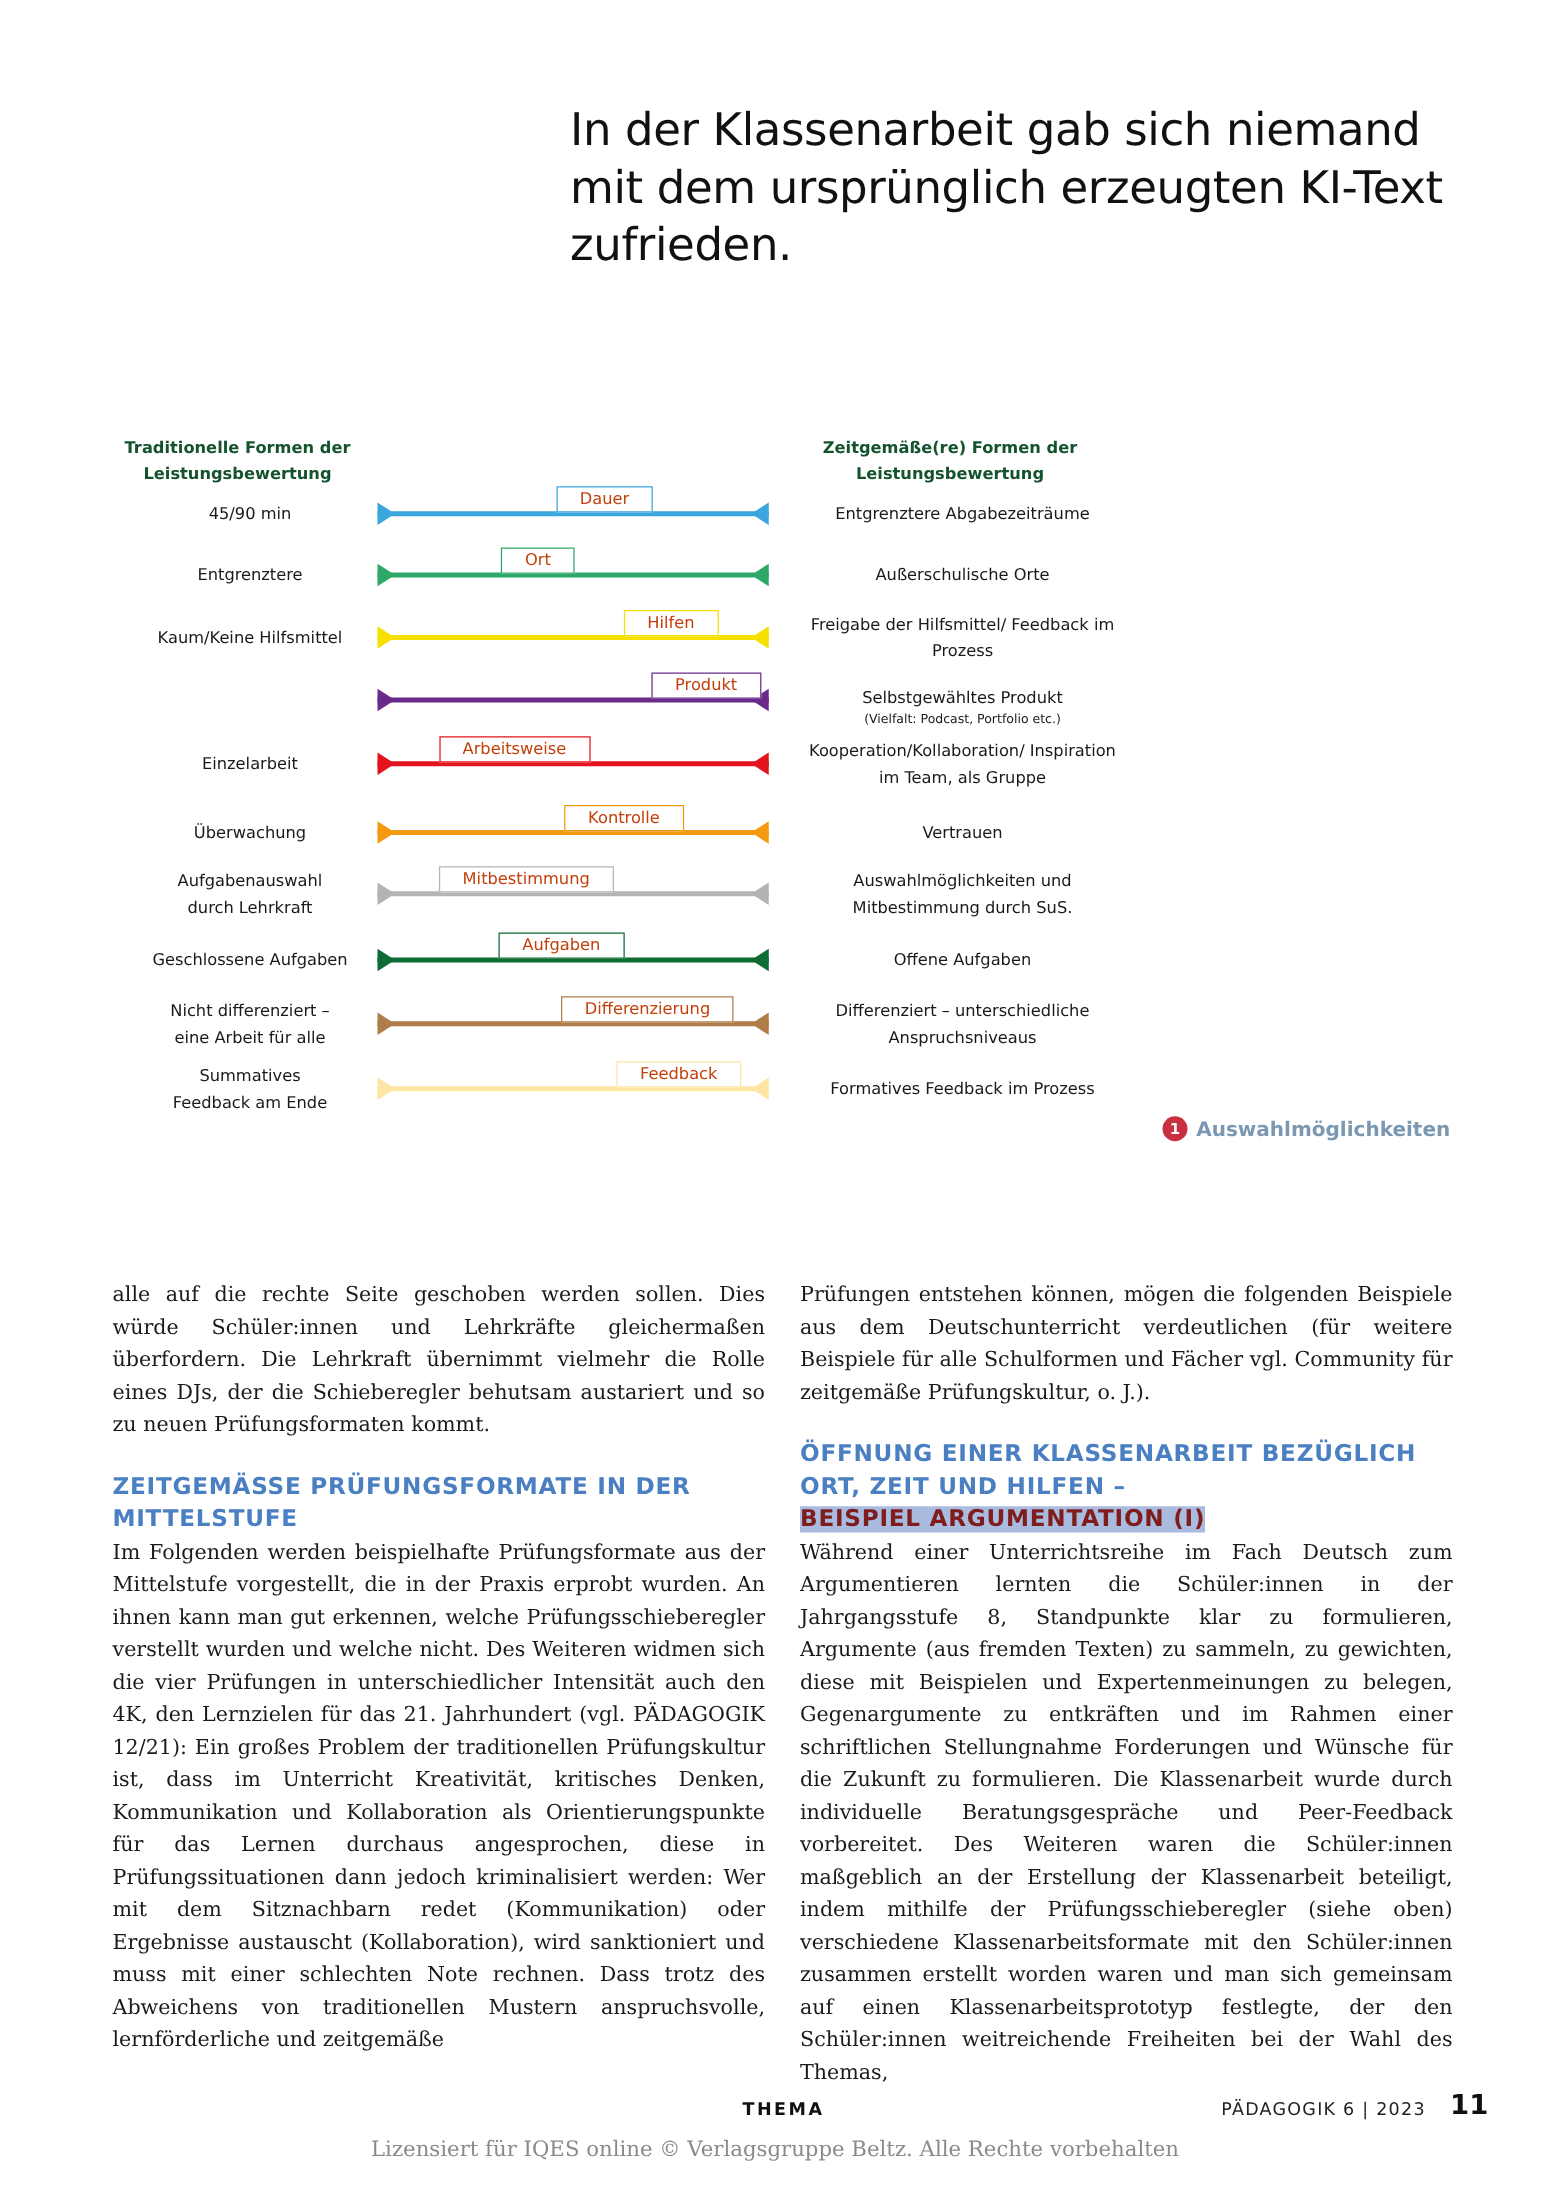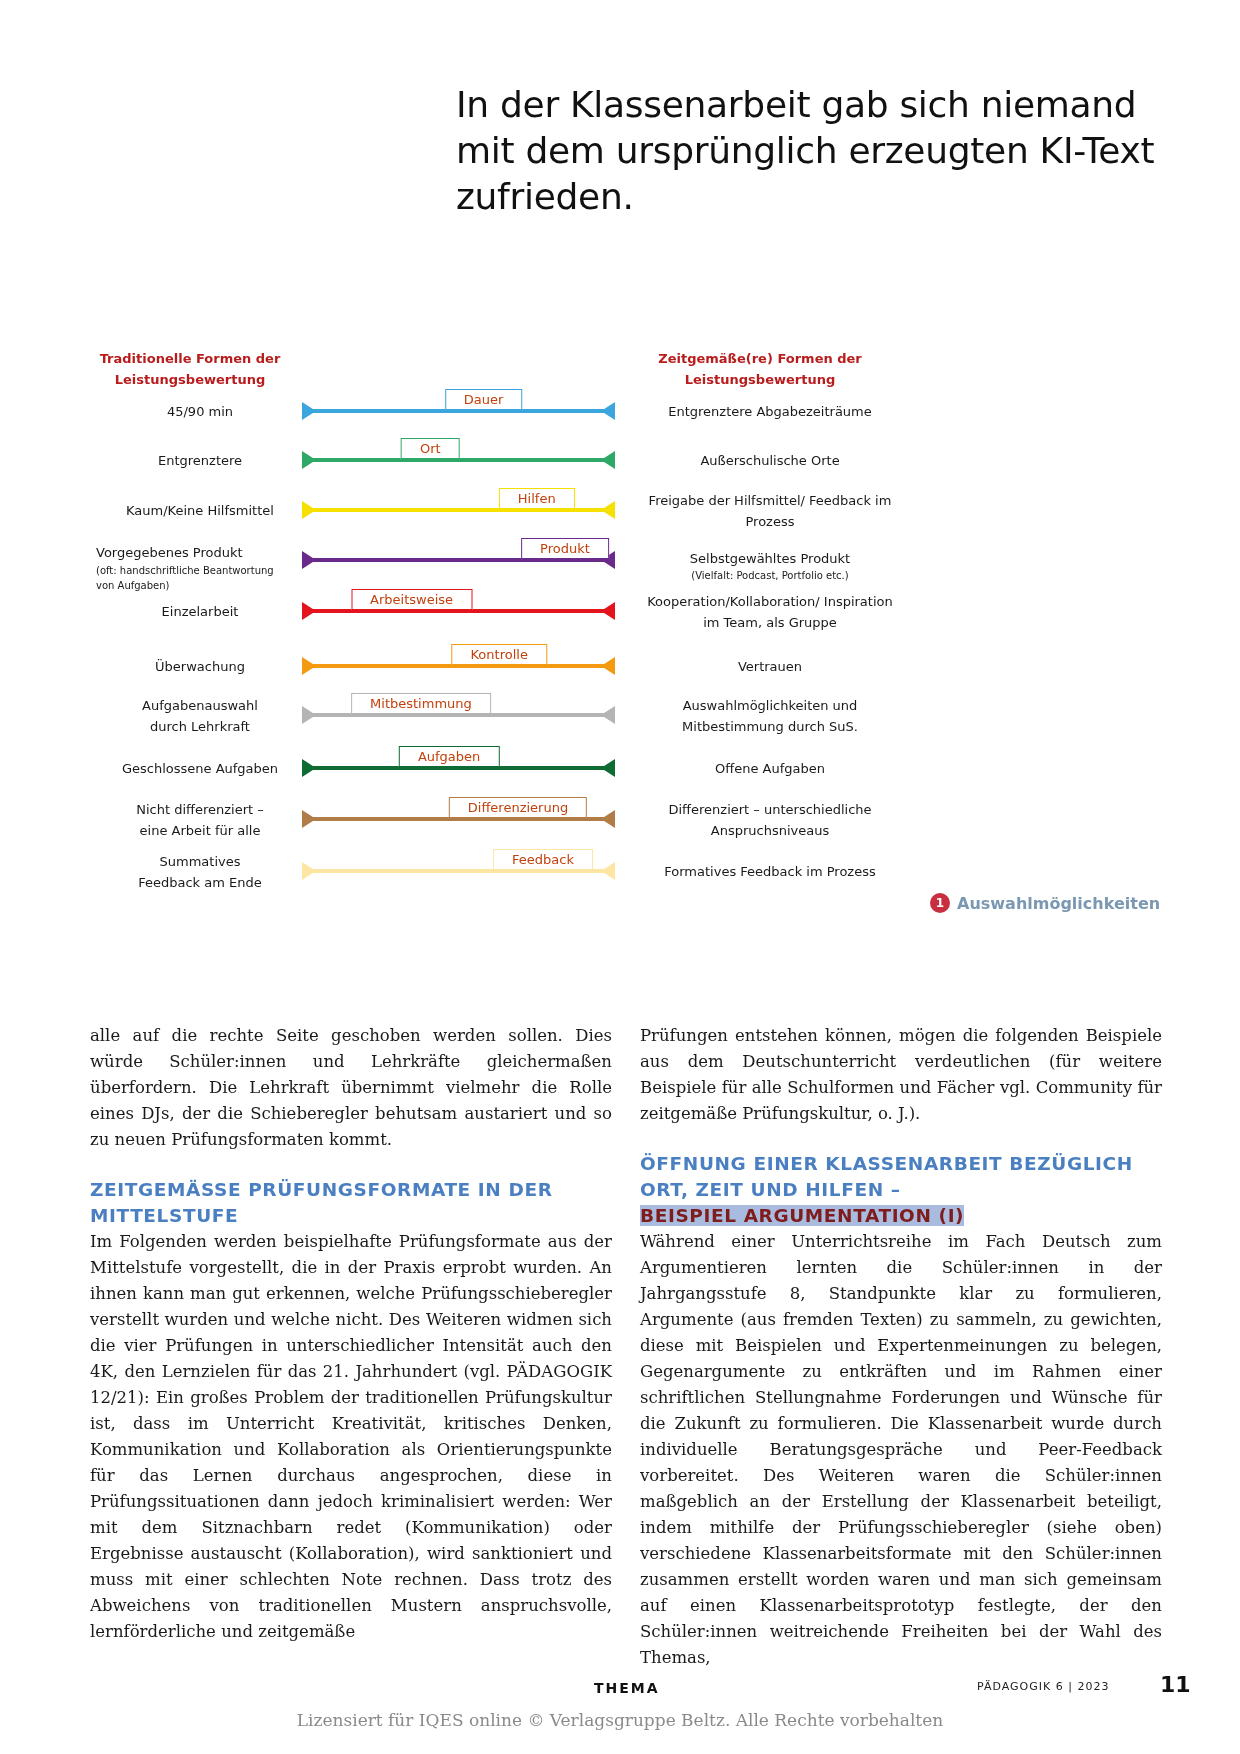--- a/index.html
+++ b/index.html
@@ -1,20 +1,20 @@
 <!DOCTYPE html>
 <html><head>
 <meta charset="utf-8">
 <style>
   html, body { margin:0; padding:0; background:#ffffff; }
   body { width:1240px; height:1754px; position:relative; overflow:hidden; color:#1a1a1a; }
   .title { position:absolute; left:456px; top:82px; width:720px; font-family:"DejaVu Sans", sans-serif; font-size:36px; line-height:46px; font-weight:500; color:#111; margin:0; letter-spacing:-0.3px; }
 
   .figure { position:absolute; left:80px; top:340px; width:1100px; height:600px; }
-  .col-head { position:absolute; font-family:"DejaVu Sans", sans-serif; font-weight:bold; font-size:13px; line-height:21px; text-align:center; color:#b91c1c; }
+  .col-head { position:absolute; font-family:"DejaVu Sans", sans-serif; font-weight:bold; font-size:13px; line-height:21px; text-align:center; color:#14532d; }
   .col-head.left { left:10px; width:200px; top:8px; }
   .col-head.right { left:560px; width:240px; top:8px; }
 
   .row { position:absolute; left:0; width:900px; height:50px; }
   .lbl-left { position:absolute; left:0; width:240px; text-align:center; font-family:"DejaVu Sans", sans-serif; font-size:13px; line-height:21px; color:#1a1a1a; }
   .lbl-left.leftalign { text-align:left; left:16px; }
   .lbl-left .small { font-size:10px; line-height:15px; display:block; }
   .lbl-right { position:absolute; left:540px; width:300px; text-align:center; font-family:"DejaVu Sans", sans-serif; font-size:13px; line-height:21px; color:#1a1a1a; }
   .lbl-right .small { font-size:10px; line-height:14px; display:block; }
 
@@ -28,21 +28,21 @@
   .caption .num { width:20px; height:20px; border-radius:50%; background:#c8303f; color:#fff; font-size:12px; display:flex; align-items:center; justify-content:center; }
 
   .col { position:absolute; top:1023px; width:522px; font-family:"DejaVu Serif", serif; font-size:16.5px; line-height:26px; color:#1a1a1a; text-align:justify; }
   .col.c1 { left:90px; }
   .col.c2 { left:640px; }
   .col p { margin:0; }
   .col h2 { font-family:"DejaVu Sans", sans-serif; font-weight:bold; font-size:18.5px; line-height:26px; color:#4a7fc1; margin:24px 0 0 0; letter-spacing:0.6px; text-align:left; }
   .col h2 .hl { background:#a9bcdf; color:#7f1d1d; }
 
   .footer-thema { position:absolute; left:594px; top:1680px; font-family:"DejaVu Sans", sans-serif; font-weight:bold; font-size:14px; letter-spacing:2px; color:#111; }
-  .footer-mag { position:absolute; left:977px; top:1680px; font-family:"DejaVu Sans", sans-serif; font-size:11px; letter-spacing:1px; color:#222; }
+  .footer-mag { position:absolute; left:977px; top:1680px; font-family:"DejaVu Sans", sans-serif; font-size:14px; letter-spacing:1px; color:#222; }
   .footer-page { position:absolute; left:1160px; top:1672px; font-family:"DejaVu Sans", sans-serif; font-weight:bold; font-size:22px; color:#111; }
   .license { position:absolute; left:0; width:1240px; top:1710px; text-align:center; font-family:"DejaVu Serif", serif; font-size:17px; color:#8a8a8a; }
 </style>
 </head>
 <body>
 
 <h1 class="title">In der Klassenarbeit gab sich niemand mit dem ursprünglich erzeugten KI-Text zufrieden.</h1>
 
 <div class="figure">
   <div class="col-head left">Traditionelle Formen der Leistungsbewertung</div>
@@ -66,21 +66,20 @@
       </div>
       <div class="row" style="top: 142px;">
         <div class="lbl-left" style="top: 18px;"><span>Kaum/Keine Hilfsmittel</span></div>
         <div class="track" style="background: rgb(245, 224, 0); top: 26px;"></div>
         <div class="tri-l" style="border-left-color: rgb(245, 224, 0); top: 19px;"></div>
         <div class="tri-r" style="border-right-color: rgb(245, 224, 0); top: 19px;"></div>
         <div class="handle" style="border-color: rgb(245, 224, 0); left: 456.75px; top: 6px;">Hilfen</div>
         <div class="lbl-right" style="left: 560px; width: 260px; top: 8px;"><span>Freigabe der Hilfsmittel/ Feedback im Prozess</span></div>
       </div>
       <div class="row" style="top: 192px;">
-        <div class="lbl-left leftalign" style="width: 190px; top: 10px;"><span>Vorgegebenes Produkt</span><span class="small">(oft: handschriftliche Beantwortung von Aufgaben)</span></div>
         <div class="track" style="background: rgb(106, 42, 138); top: 26px;"></div>
         <div class="tri-l" style="border-left-color: rgb(106, 42, 138); top: 19px;"></div>
         <div class="tri-r" style="border-right-color: rgb(106, 42, 138); top: 19px;"></div>
         <div class="handle" style="border-color: rgb(106, 42, 138); left: 484.92px; top: 6px;">Produkt</div>
         <div class="lbl-right" style="top: 16px;"><span>Selbstgewähltes Produkt</span><span class="small">(Vielfalt: Podcast, Portfolio etc.)</span></div>
       </div>
       <div class="row" style="top: 243px;">
         <div class="lbl-left" style="top: 18px;"><span>Einzelarbeit</span></div>
         <div class="track" style="background: rgb(227, 20, 30); top: 26px;"></div>
         <div class="tri-l" style="border-left-color: rgb(227, 20, 30); top: 19px;"></div>

